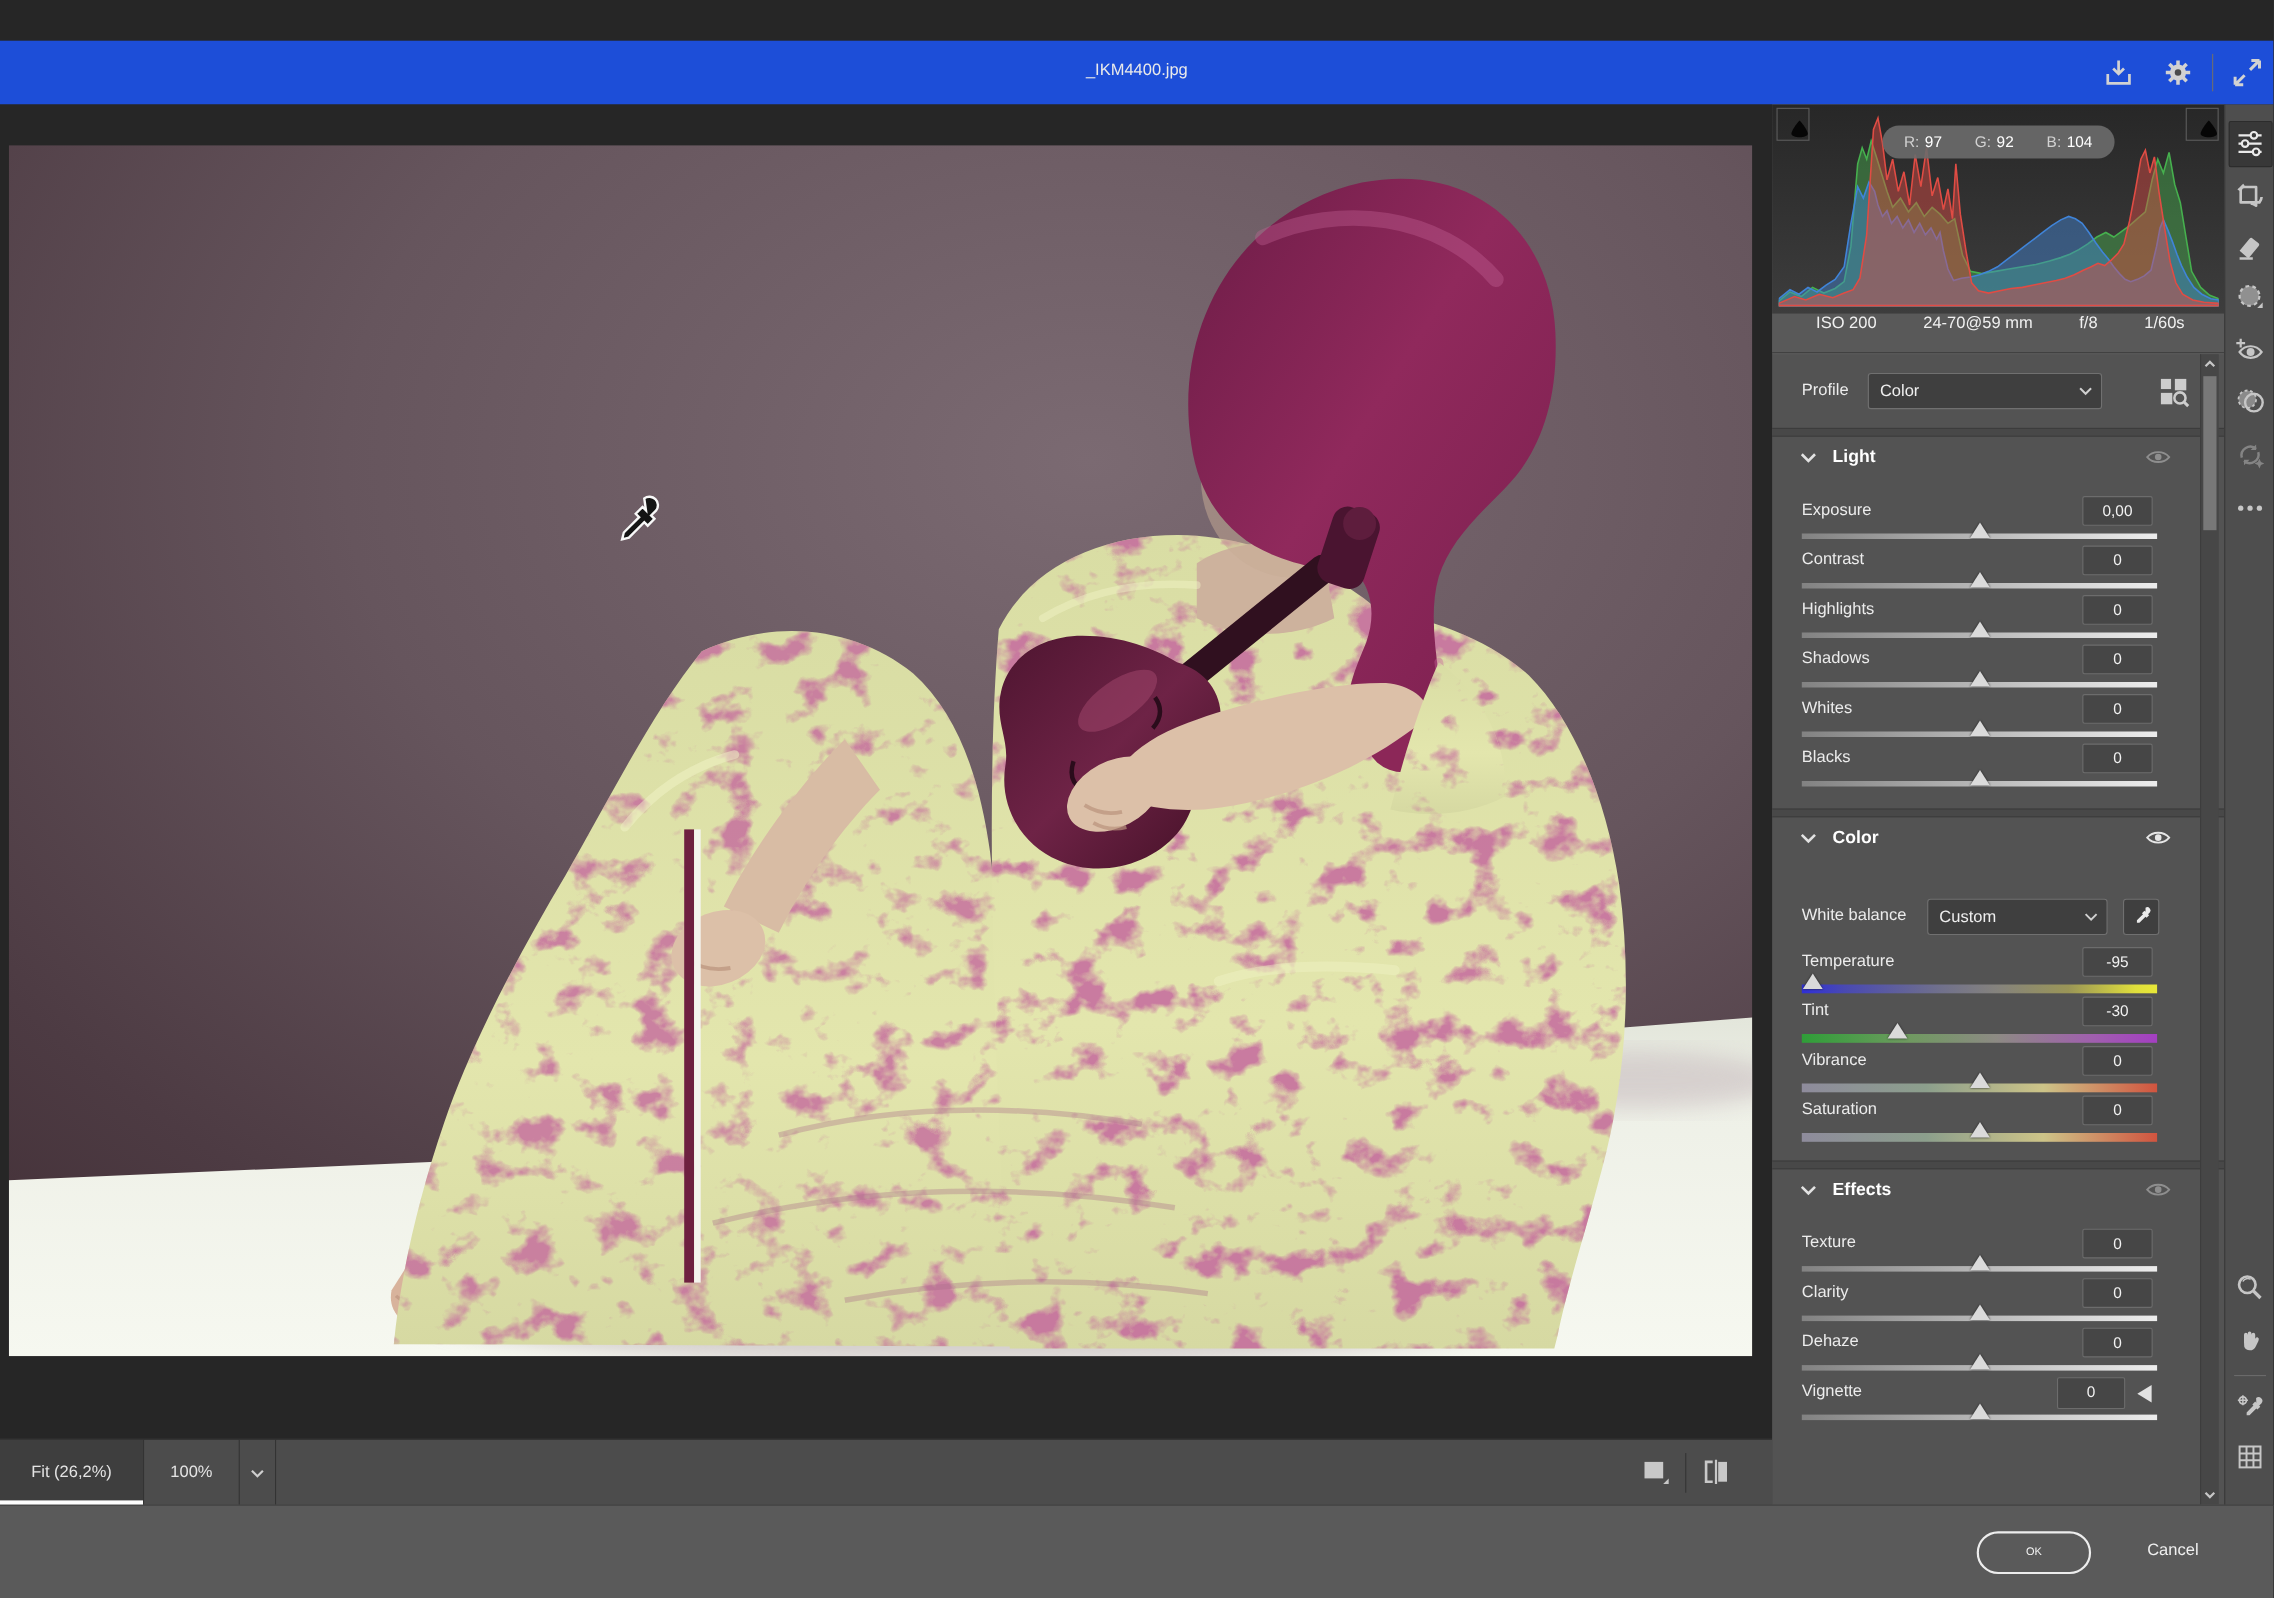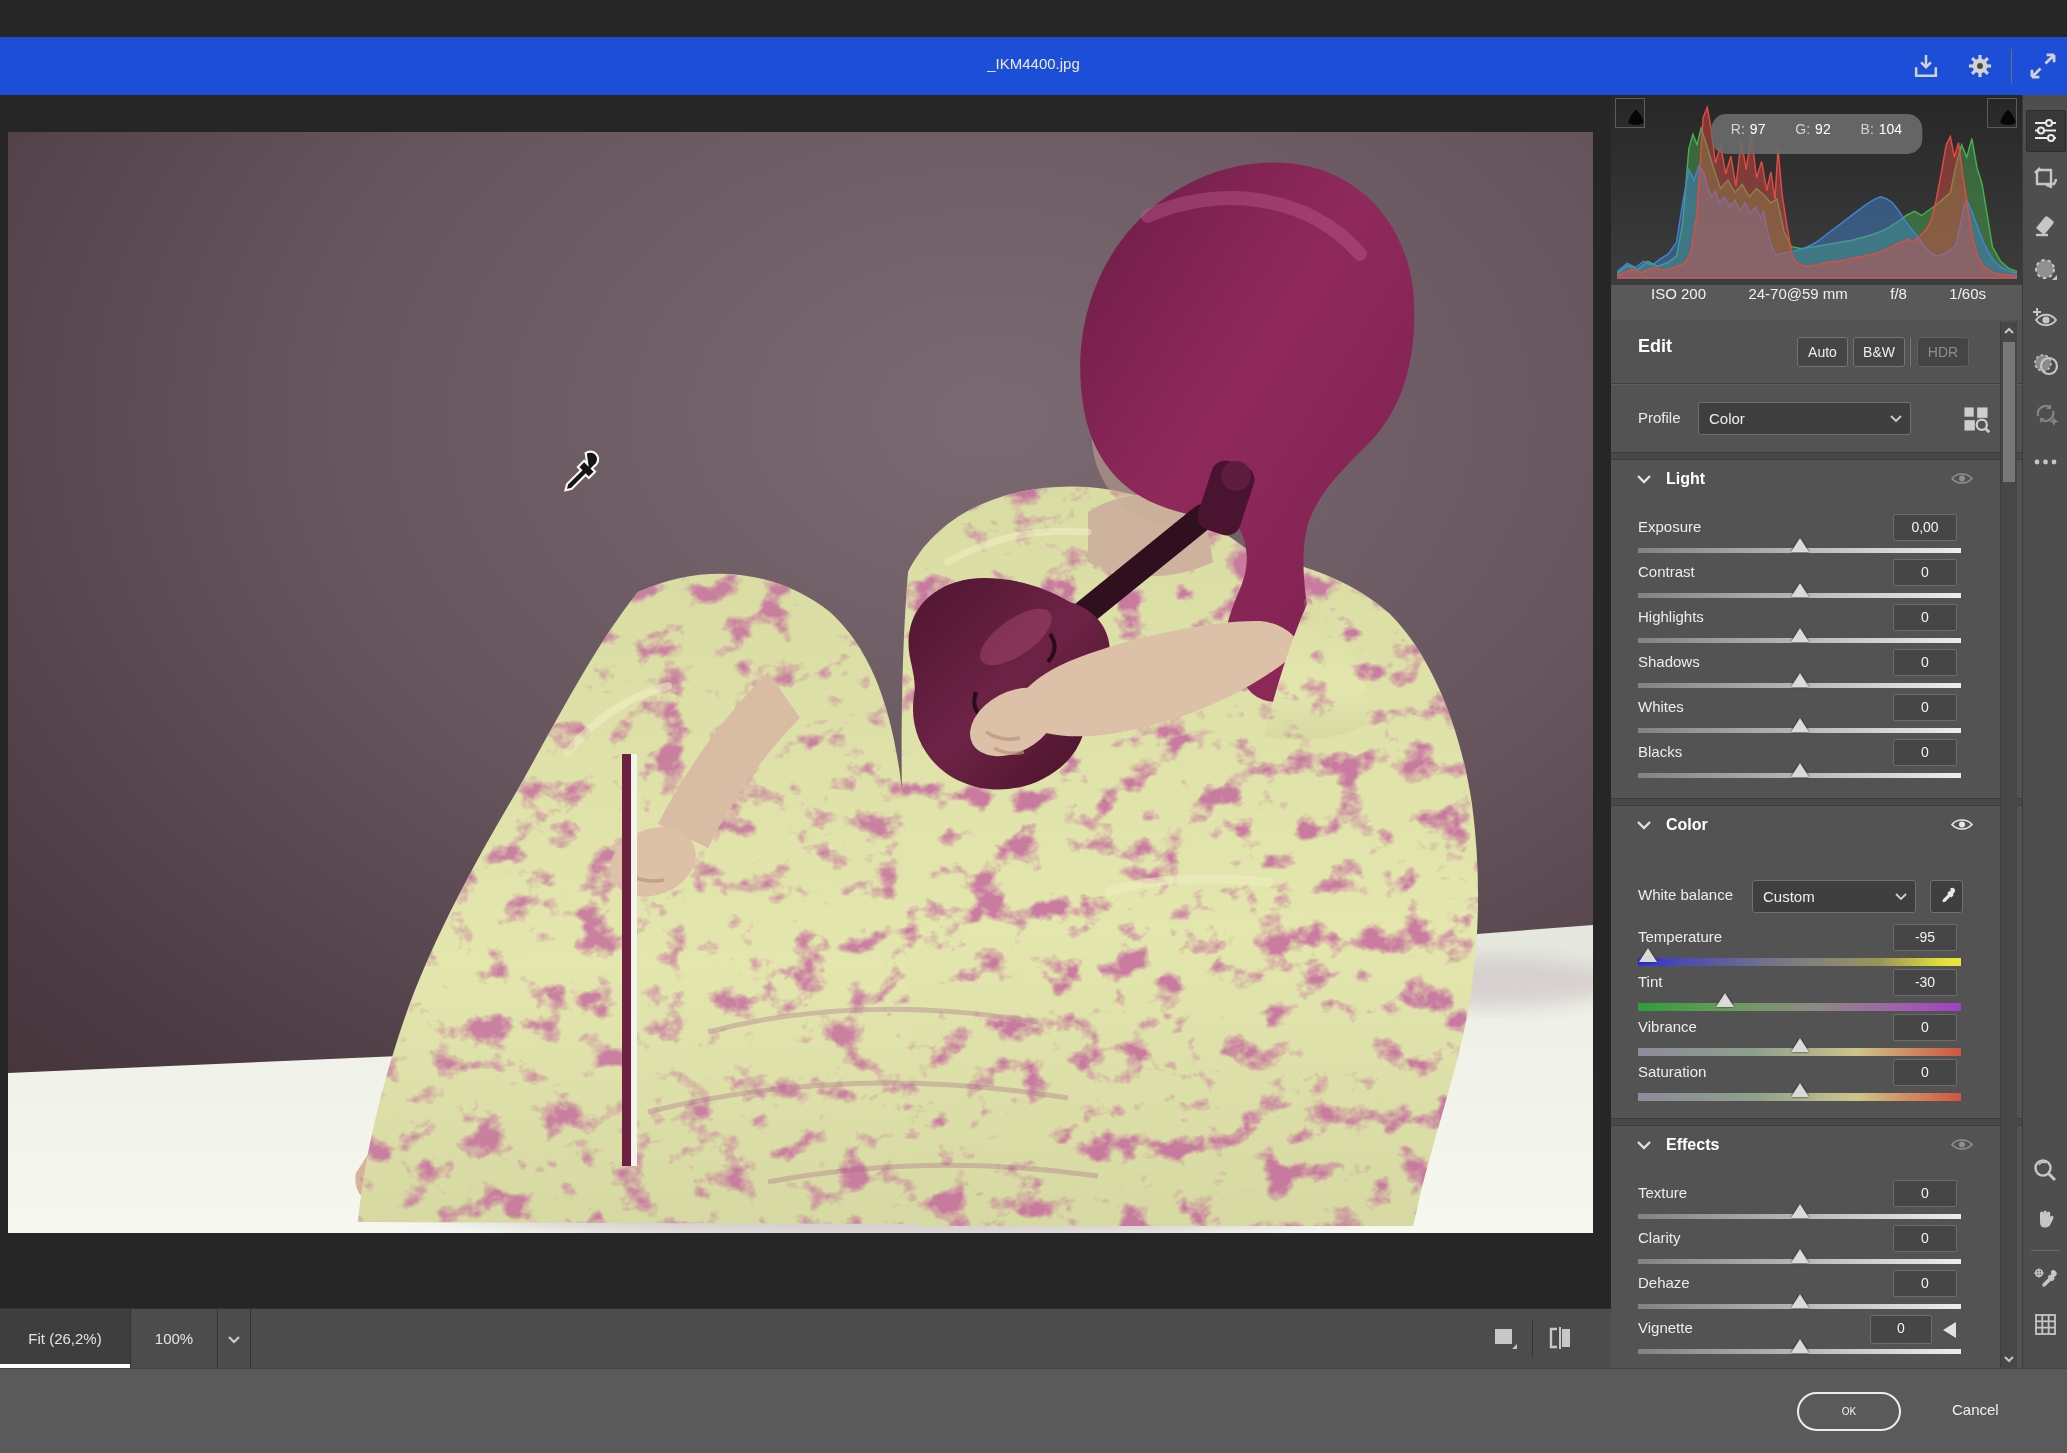--- a/index.html
+++ b/index.html
@@ -21,21 +21,21 @@
   .ztab{position:absolute;top:0;height:59px;line-height:59px;text-align:center;font-size:15px;color:#e4e4e4;cursor:pointer;box-sizing:border-box;}
   .ztab.active{background:#3e3e3e;border-bottom:4px solid #fdfdfd;}
   .zsep{position:absolute;top:0;width:1px;height:59px;background:#333;}
   .zicon{position:absolute;top:14px;width:30px;height:30px;cursor:pointer;}
 
   
   .panel{position:absolute;left:1611px;top:0;width:411px;height:1273px;background:#535353;overflow:hidden;}
   .histo{position:relative;height:190px;background:linear-gradient(#272727,#3d3d3d);}
   .histo svg{position:absolute;left:6px;top:4px;}
   .clipbox{position:absolute;top:3px;width:30px;height:30px;border:1px solid #5c5c5c;box-sizing:border-box;cursor:pointer;}
-  .rgbpill{position:absolute;top:19px;left:50%;transform:translateX(-50%);height:40px;line-height:30px;padding:0 20px;border-radius:15px;background:rgba(108,108,108,.9);font-size:14px;color:#fff;white-space:nowrap;}
+  .rgbpill{position:absolute;top:19px;left:50%;transform:translateX(-50%);height:30px;line-height:30px;padding:0 20px;border-radius:15px;background:rgba(108,108,108,.9);font-size:14px;color:#fff;white-space:nowrap;}
   .rgbpill b{font-weight:normal;color:#fff;}
   .rgbpill i{font-style:normal;color:#d2d2d2;margin-right:5px;}
   .rgbpill .gap{display:inline-block;width:26px;}
   .isobar{height:35px;background:#595959;display:flex;align-items:flex-start;justify-content:space-between;padding:0 36px 0 40px;font-size:15px;color:#f0f0f0;}
 
   .editrow{position:relative;height:63px;}
   .edit-title{position:absolute;left:27px;top:16px;font-size:18px;font-weight:bold;color:#fff;}
   .pbtn{position:absolute;top:17px;height:30px;box-sizing:border-box;background:#454545;border:1px solid #757575;border-radius:3px;color:#ededed;font-size:14px;text-align:center;line-height:28px;cursor:pointer;}
   .pbtn.disabled{color:#8d8d8d;border-color:#606060;cursor:default;}
   .ebsep{position:absolute;top:17px;left:299px;width:1px;height:30px;background:#757575;}
@@ -297,27 +297,20 @@
         </div>
       </div>
 
       <div class="isobar">
         <span>ISO 200</span>
         <span>24-70@59 mm</span>
         <span>f/8</span>
         <span>1/60s</span>
       </div>
 
-      <div class="editrow">
-        <div class="edit-title">Edit</div>
-        <div class="pbtn" style="left:186px;width:51px">Auto</div>
-        <div class="pbtn" style="left:242px;width:52px">B&amp;W</div>
-        <div class="ebsep"></div>
-        <div class="pbtn disabled" style="left:306px;width:52px">HDR</div>
-      </div>
       <div class="divider"></div>
 
       <div class="profrow">
         <div class="plabel">Profile</div>
         <div class="select" style="left:87px;top:18px;width:213px;height:33px">
           <span class="val">Color</span>
           <svg width="12" height="8" viewBox="0 0 12 8">
               <polyline points="1,1 6,6 11,1" stroke="#cfcfcf" stroke-width="1.8" fill="none"></polyline>
             </svg>
         </div>

